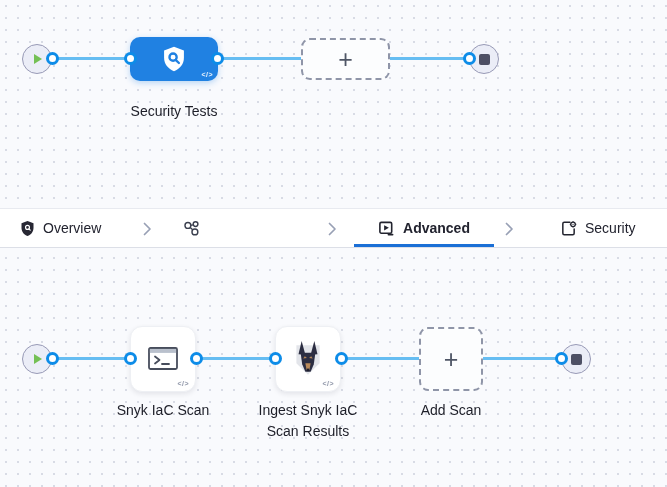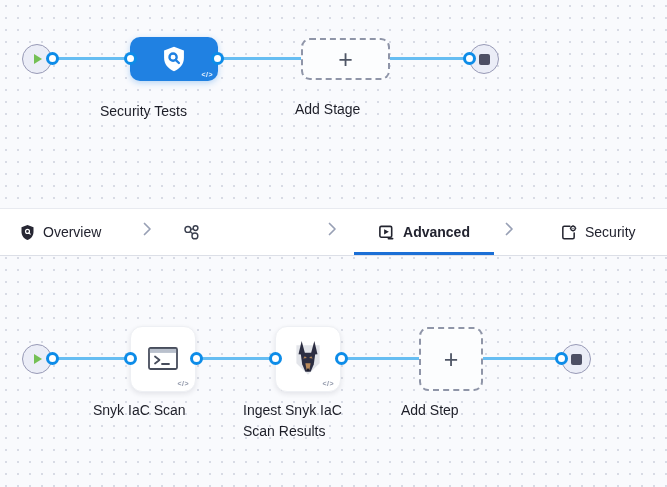--- a/index.html
+++ b/index.html
@@ -56,26 +56,26 @@
 
   .add-box {
     position: absolute; border: 2px dashed #8f95a8; border-radius: 9px;
     background: #fcfdfe; z-index: 3; display: flex; align-items: center; justify-content: center;
     color: #4f5666; cursor: pointer;
   }
   .add-box .plus { font-size: 25px; font-weight: 300; line-height: 1; }
 
   .node-label {
     position: absolute; font-size: 14px; font-weight: 500; color: #1d1e28;
-    line-height: 21px; z-index: 3;
+    text-align: center; line-height: 21px; z-index: 3;
   }
 
   
   .tab-bar {
-    position: absolute; left: 0; top: 208px; width: 667px; height: 48px;
+    position: absolute; left: 0; top: 208px; width: 667px; height: 40px;
     background: #ffffff; border-top: 1px solid #e8eaf0; border-bottom: 1px solid #dcdfe7;
     z-index: 5;
     text-align: right;
   }
   .tab {
     position: absolute; top: 0; height: 100%;
     display: flex; align-items: center; gap: 8px;
     font-size: 14px; color: #22232f; cursor: pointer; white-space: nowrap;
   }
   .tab.active { font-weight: bold; }
@@ -105,21 +105,20 @@
         <circle cx="11.2" cy="10.4" r="3.1" fill="none" stroke="#2081e2" stroke-width="2"></circle>
         <line x1="13.6" y1="12.9" x2="16.2" y2="15.4" stroke="#2081e2" stroke-width="2" stroke-linecap="round"></line>
       </svg>
       <span class="badge on-blue">&lt;/&gt;</span>
     </div>
     <div class="node-label" style="left:100px; top:101px; width:148px;">Security Tests</div>
 
     <div class="add-box" style="left:301px; top:38px; width:89px; height:42px;">
       <span class="plus">+</span>
     </div>
-    <div class="node-label" style="left:295px; top:99px; width:100px;">Add Stage</div>
 
     <div class="terminal-node" style="left:469px; top:44px;">
       <div class="stop-square"></div>
     </div>
 
     <div class="conn-dot" style="left:46px; top:52px;"></div>
     <div class="conn-dot" style="left:124px; top:52px;"></div>
     <div class="conn-dot" style="left:211px; top:52px;"></div>
     <div class="conn-dot" style="left:463px; top:52px;"></div>
   </div>
@@ -215,21 +214,21 @@
       <path d="M13.5 22 H18.5 L17.3 28.5 H14.7 Z" fill="#b98a5a"></path>
       <rect x="14.8" y="27" width="2.4" height="2.6" rx="1" fill="#1d1e2c"></rect>
     </svg>
     <span class="badge on-white">&lt;/&gt;</span>
   </div>
   <div class="node-label" style="left:243px; top:400px; width:130px;">Ingest Snyk IaC Scan Results</div>
 
   <div class="add-box" style="left:419px; top:327px; width:64px; height:64px;">
     <span class="plus">+</span>
   </div>
-  <div class="node-label" style="left:401px; top:400px; width:100px;">Add Step</div>
+  <div class="node-label" style="left:401px; top:400px; width:100px;">Add Scan</div>
 
   <div class="terminal-node" style="left:561px; top:344px;">
     <div class="stop-square"></div>
   </div>
 
   <div class="conn-dot" style="left:46px; top:352px;"></div>
   <div class="conn-dot" style="left:124px; top:352px;"></div>
   <div class="conn-dot" style="left:190px; top:352px;"></div>
   <div class="conn-dot" style="left:269px; top:352px;"></div>
   <div class="conn-dot" style="left:335px; top:352px;"></div>

